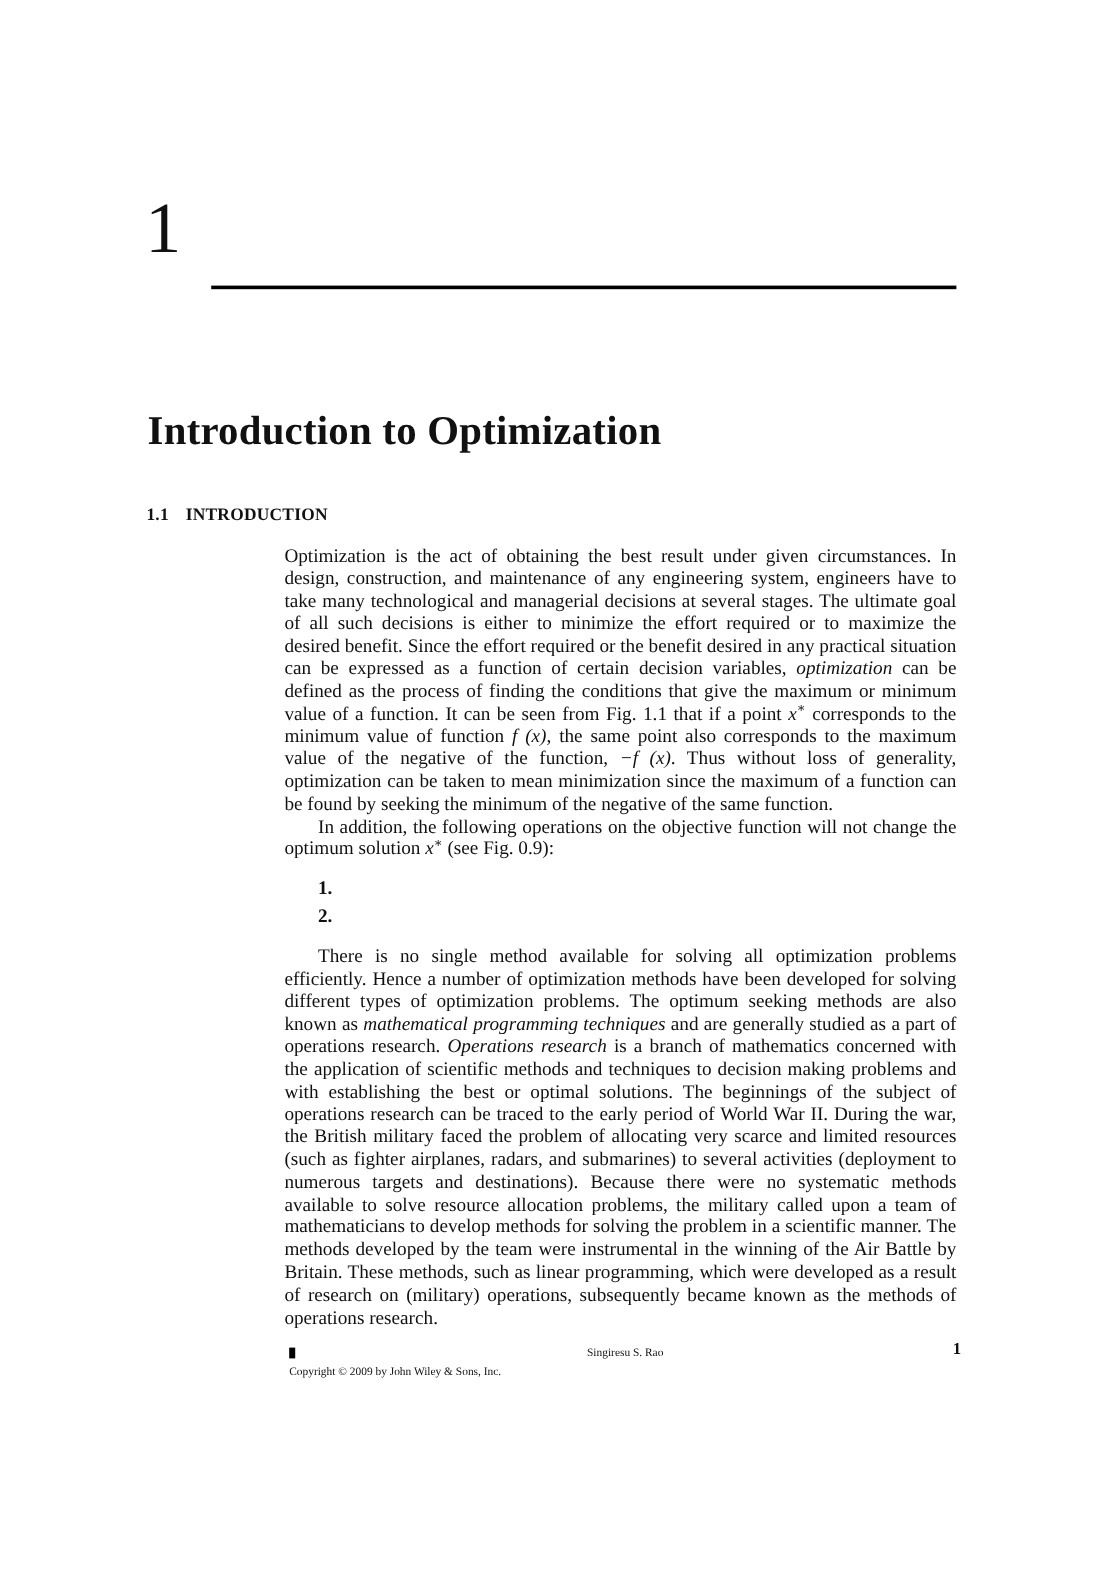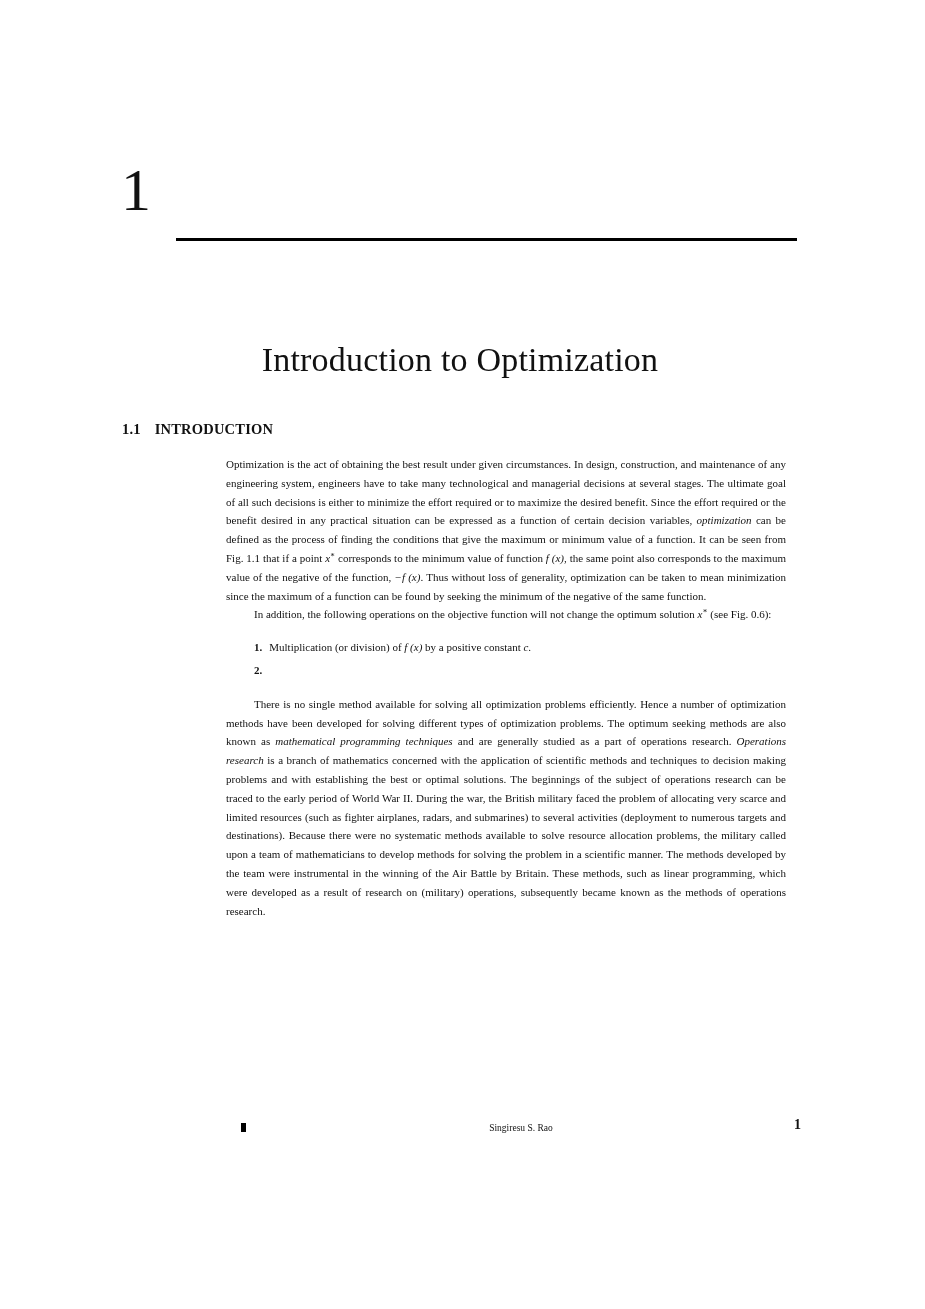--- a/index.html
+++ b/index.html
@@ -27,40 +27,39 @@
     left: 176px;
     width: 621px;
     height: 3px;
     background: #000000;
   }
   .chapter-title {
     position: absolute;
     top: 318px;
     left: 123px;
     width: 674px;
-    text-align: center;
     font-size: 34px;
-    font-weight: 400;
+    font-weight: 700;
     letter-spacing: 0.2px;
   }
   .section-heading {
     position: absolute;
     top: 421px;
     left: 122px;
     font-size: 14.5px;
     font-weight: 700;
     letter-spacing: 0.2px;
   }
   .section-heading .sec-num { margin-right: 14px; }
   .body-block {
     position: absolute;
     top: 455px;
-    left: 226px;
+    left: 237px;
     width: 560px;
-    font-size: 11px;
+    font-size: 16px;
     line-height: 18.8px;
     text-align: justify;
   }
   .para { margin: 0; }
   .para.indent { text-indent: 28px; }
   .it { font-style: italic; }
   sup { font-size: 68%; line-height: 0; vertical-align: super; }
   .num-list {
     margin: 14px 0 15px 28px;
   }
@@ -121,37 +120,37 @@
   <h1 class="chapter-title">Introduction to Optimization</h1>
 
   <div class="section-heading">
     <span class="sec-num">1.1</span><span>INTRODUCTION</span>
   </div>
 
   <div class="body-block">
 
     <p class="para"><span>Optimization is the act of obtaining the best result under given circumstances. In design, construction, and maintenance of any engineering system, engineers have to take many technological and managerial decisions at several stages. The ultimate goal of all such decisions is either to minimize the effort required or to maximize the desired benefit. Since the effort required or the benefit desired in any practical situation can be expressed as a function of certain decision variables, </span><span class="it">optimization</span><span> can be defined as the process of finding the conditions that give the maximum or minimum value of a function. It can be seen from Fig. 1.1 that if a point </span><span class="it">x</span><sup>∗</sup><span> corresponds to the minimum value of function </span><span class="it">f (x)</span><span>, the same point also corresponds to the maximum value of the negative of the function, </span><span class="it">−f (x)</span><span>. Thus without loss of generality, optimization can be taken to mean minimization since the maximum of a function can be found by seeking the minimum of the negative of the same function.</span></p>
 
-    <p class="para indent"><span>In addition, the following operations on the objective function will not change the optimum solution </span><span class="it">x</span><sup>∗</sup><span> (see Fig. 0.6):</span></p>
+    <p class="para indent"><span>In addition, the following operations on the objective function will not change the optimum solution </span><span class="it">x</span><sup>∗</sup><span> (see Fig. 0.9):</span></p>
 
     <div class="num-list">
       <div class="list-item">
         <span class="list-marker">1.</span>
-        <span class="list-text"><span>Multiplication (or division) of </span><span class="it">f (x)</span><span> by a positive constant </span><span class="it">c</span><span>.</span></span>
       </div>
       <div class="list-item">
         <span class="list-marker">2.</span>
       </div>
     </div>
 
     <p class="para indent"><span>There is no single method available for solving all optimization problems efficiently. Hence a number of optimization methods have been developed for solving different types of optimization problems. The optimum seeking methods are also known as </span><span class="it">mathematical programming techniques</span><span> and are generally studied as a part of operations research. </span><span class="it">Operations research</span><span> is a branch of mathematics concerned with the application of scientific methods and techniques to decision making problems and with establishing the best or optimal solutions. The beginnings of the subject of operations research can be traced to the early period of World War II. During the war, the British military faced the problem of allocating very scarce and limited resources (such as fighter airplanes, radars, and submarines) to several activities (deployment to numerous targets and destinations). Because there were no systematic methods available to solve resource allocation problems, the military called upon a team of mathematicians to develop methods for solving the problem in a scientific manner. The methods developed by the team were instrumental in the winning of the Air Battle by Britain. These methods, such as linear programming, which were developed as a result of research on (military) operations, subsequently became known as the methods of operations research.</span></p>
 
   </div>
 
   <div class="footer">
     <div class="footer-line1">
       <span class="publisher-mark"></span>
       <span class="footer-author">Singiresu S. Rao</span>
       <span class="footer-page-number">1</span>
     </div>
+    <div class="footer-copyright">Copyright © 2009 by John Wiley &amp; Sons, Inc.</div>
   </div>
 
 </div>
 
 </body></html>

